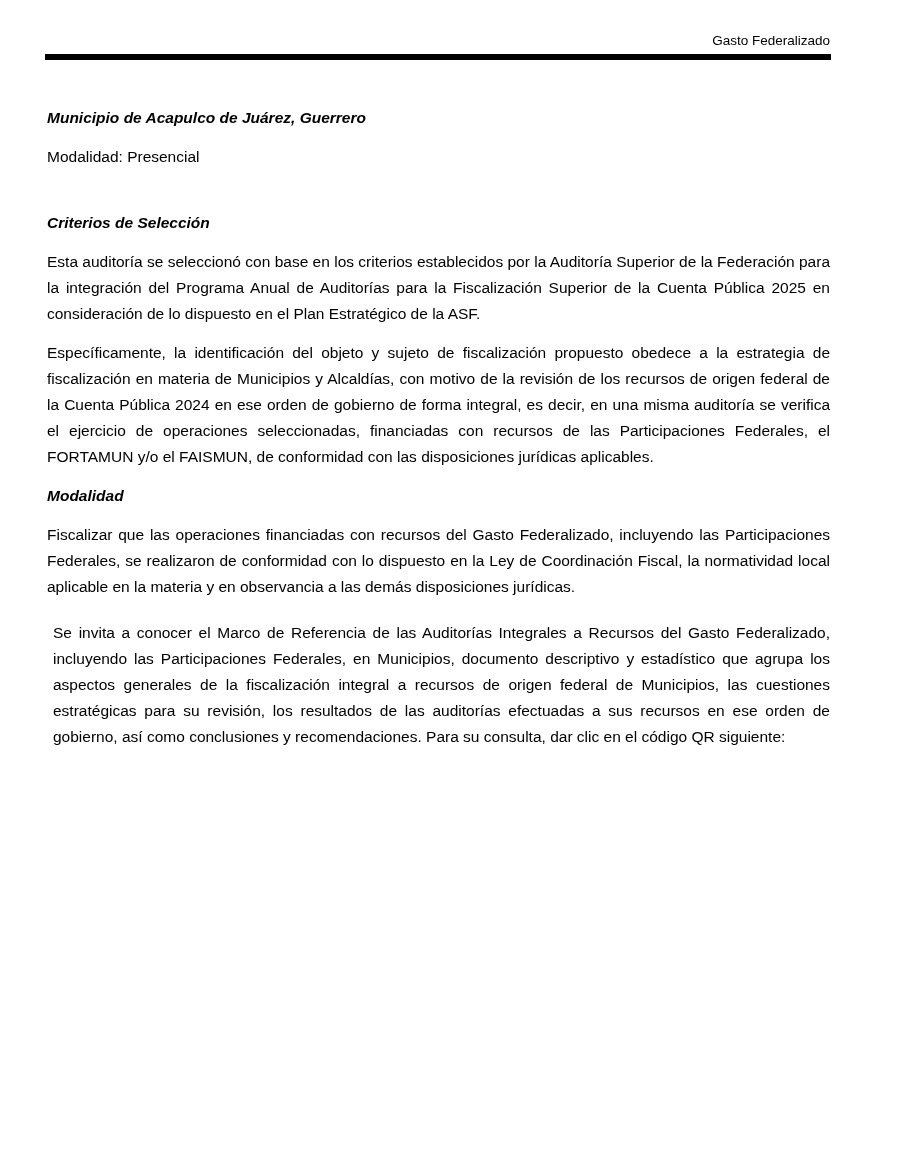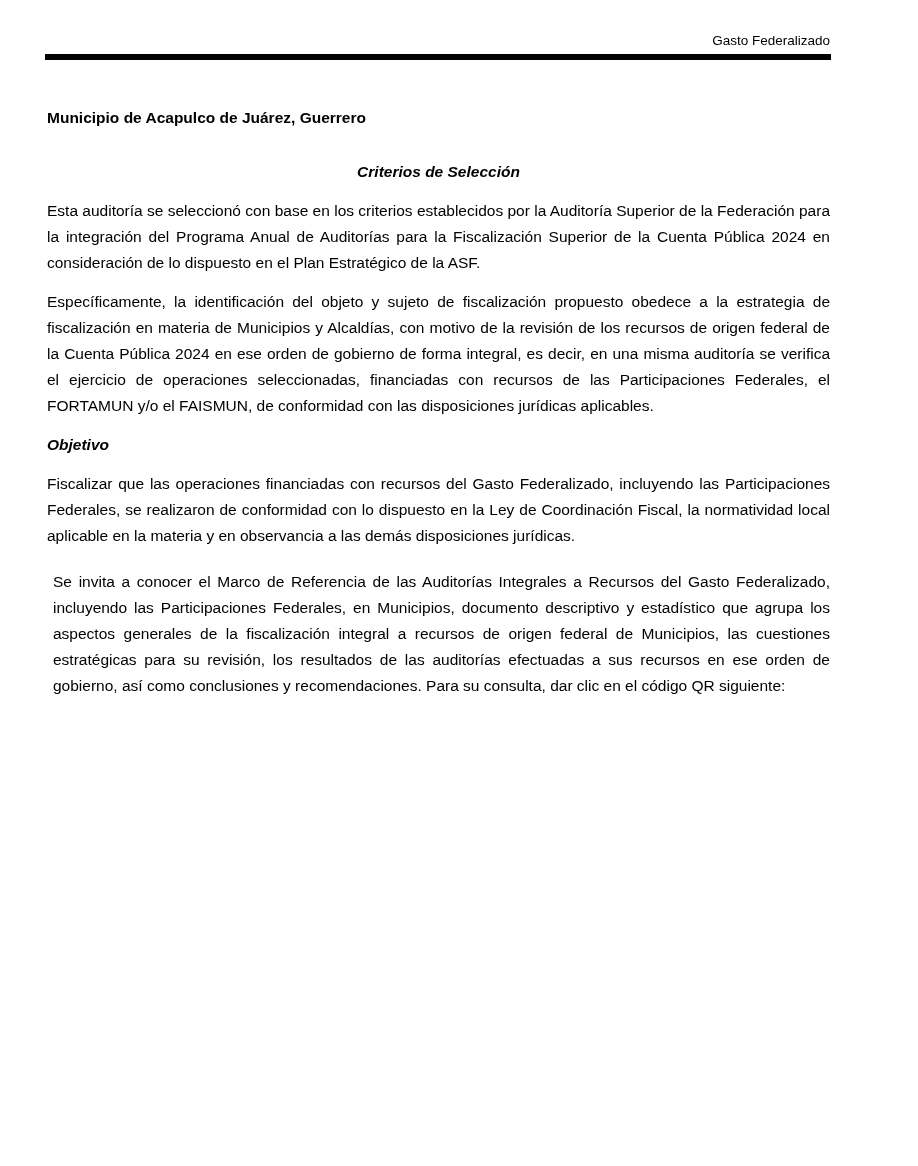--- a/index.html
+++ b/index.html
@@ -34,30 +34,30 @@
   }
   .content {
     margin-top: 45px;
     font-size: 15.5px;
     line-height: 26px;
   }
   p, h3 {
     margin: 0 0 13px 0;
     padding: 0;
   }
-  .bold { font-weight: bold; }
+  .bold { font-weight: bold; font-style: italic; }
   .justify { text-align: justify; }
   .prewrap { white-space: pre-wrap; }
   .section-heading {
     font-size: 15.5px;
     line-height: 26px;
     font-weight: bold;
     font-style: italic;
   }
-  .first-section { margin-top: 28px; text-align: center; }
+  .first-section { margin-top: 40px; }
   .invitation {
     margin-top: 20px;
     padding-left: 6px;
   }
 </style>
 </head>
 <body>
 
 <div class="page">
 
@@ -66,28 +66,29 @@
   </div>
 
   <div class="header-rule"></div>
 
   <div class="content">
 
     <p class="bold">Municipio de Acapulco de Juárez, Guerrero</p>
 
 
 
+    <p>Modalidad: Presencial</p>
 
 
     <h3 class="section-heading first-section">Criterios de Selección</h3>
 
-    <p class="justify">Esta auditoría se seleccionó con base en los criterios establecidos por la Auditoría Superior de la Federación para la integración del Programa Anual de Auditorías para la Fiscalización Superior de la Cuenta Pública 2024 en consideración de lo dispuesto en el Plan Estratégico de la ASF.</p>
+    <p class="justify">Esta auditoría se seleccionó con base en los criterios establecidos por la Auditoría Superior de la Federación para la integración del Programa Anual de Auditorías para la Fiscalización Superior de la Cuenta Pública 2025 en consideración de lo dispuesto en el Plan Estratégico de la ASF.</p>
 
     <p class="justify">Específicamente, la identificación del objeto y sujeto de fiscalización propuesto obedece a la estrategia de fiscalización en materia de Municipios y Alcaldías, con motivo de la revisión de los recursos de origen federal de la Cuenta Pública 2024 en ese orden de gobierno de forma integral, es decir, en una misma auditoría se verifica el ejercicio de operaciones seleccionadas, financiadas con recursos de las Participaciones Federales, el FORTAMUN y/o el FAISMUN, de conformidad con las disposiciones jurídicas aplicables.</p>
 
-    <h3 class="section-heading">Objetivo</h3>
+    <h3 class="section-heading">Modalidad</h3>
 
     <p class="justify">Fiscalizar que las operaciones financiadas con recursos del Gasto Federalizado, incluyendo las Participaciones Federales, se realizaron de conformidad con lo dispuesto en la Ley de Coordinación Fiscal, la normatividad local aplicable en la materia y en observancia a las demás disposiciones jurídicas.</p>
 
     <p class="justify invitation">Se invita a conocer el Marco de Referencia de las Auditorías Integrales a Recursos del Gasto Federalizado, incluyendo las Participaciones Federales, en Municipios, documento descriptivo y estadístico que agrupa los aspectos generales de la fiscalización integral a recursos de origen federal de Municipios, las cuestiones estratégicas para su revisión, los resultados de las auditorías efectuadas a sus recursos en ese orden de gobierno, así como conclusiones y recomendaciones. Para su consulta, dar clic en el código QR siguiente:</p>
 
   </div>
 </div>
 
 </body></html>

